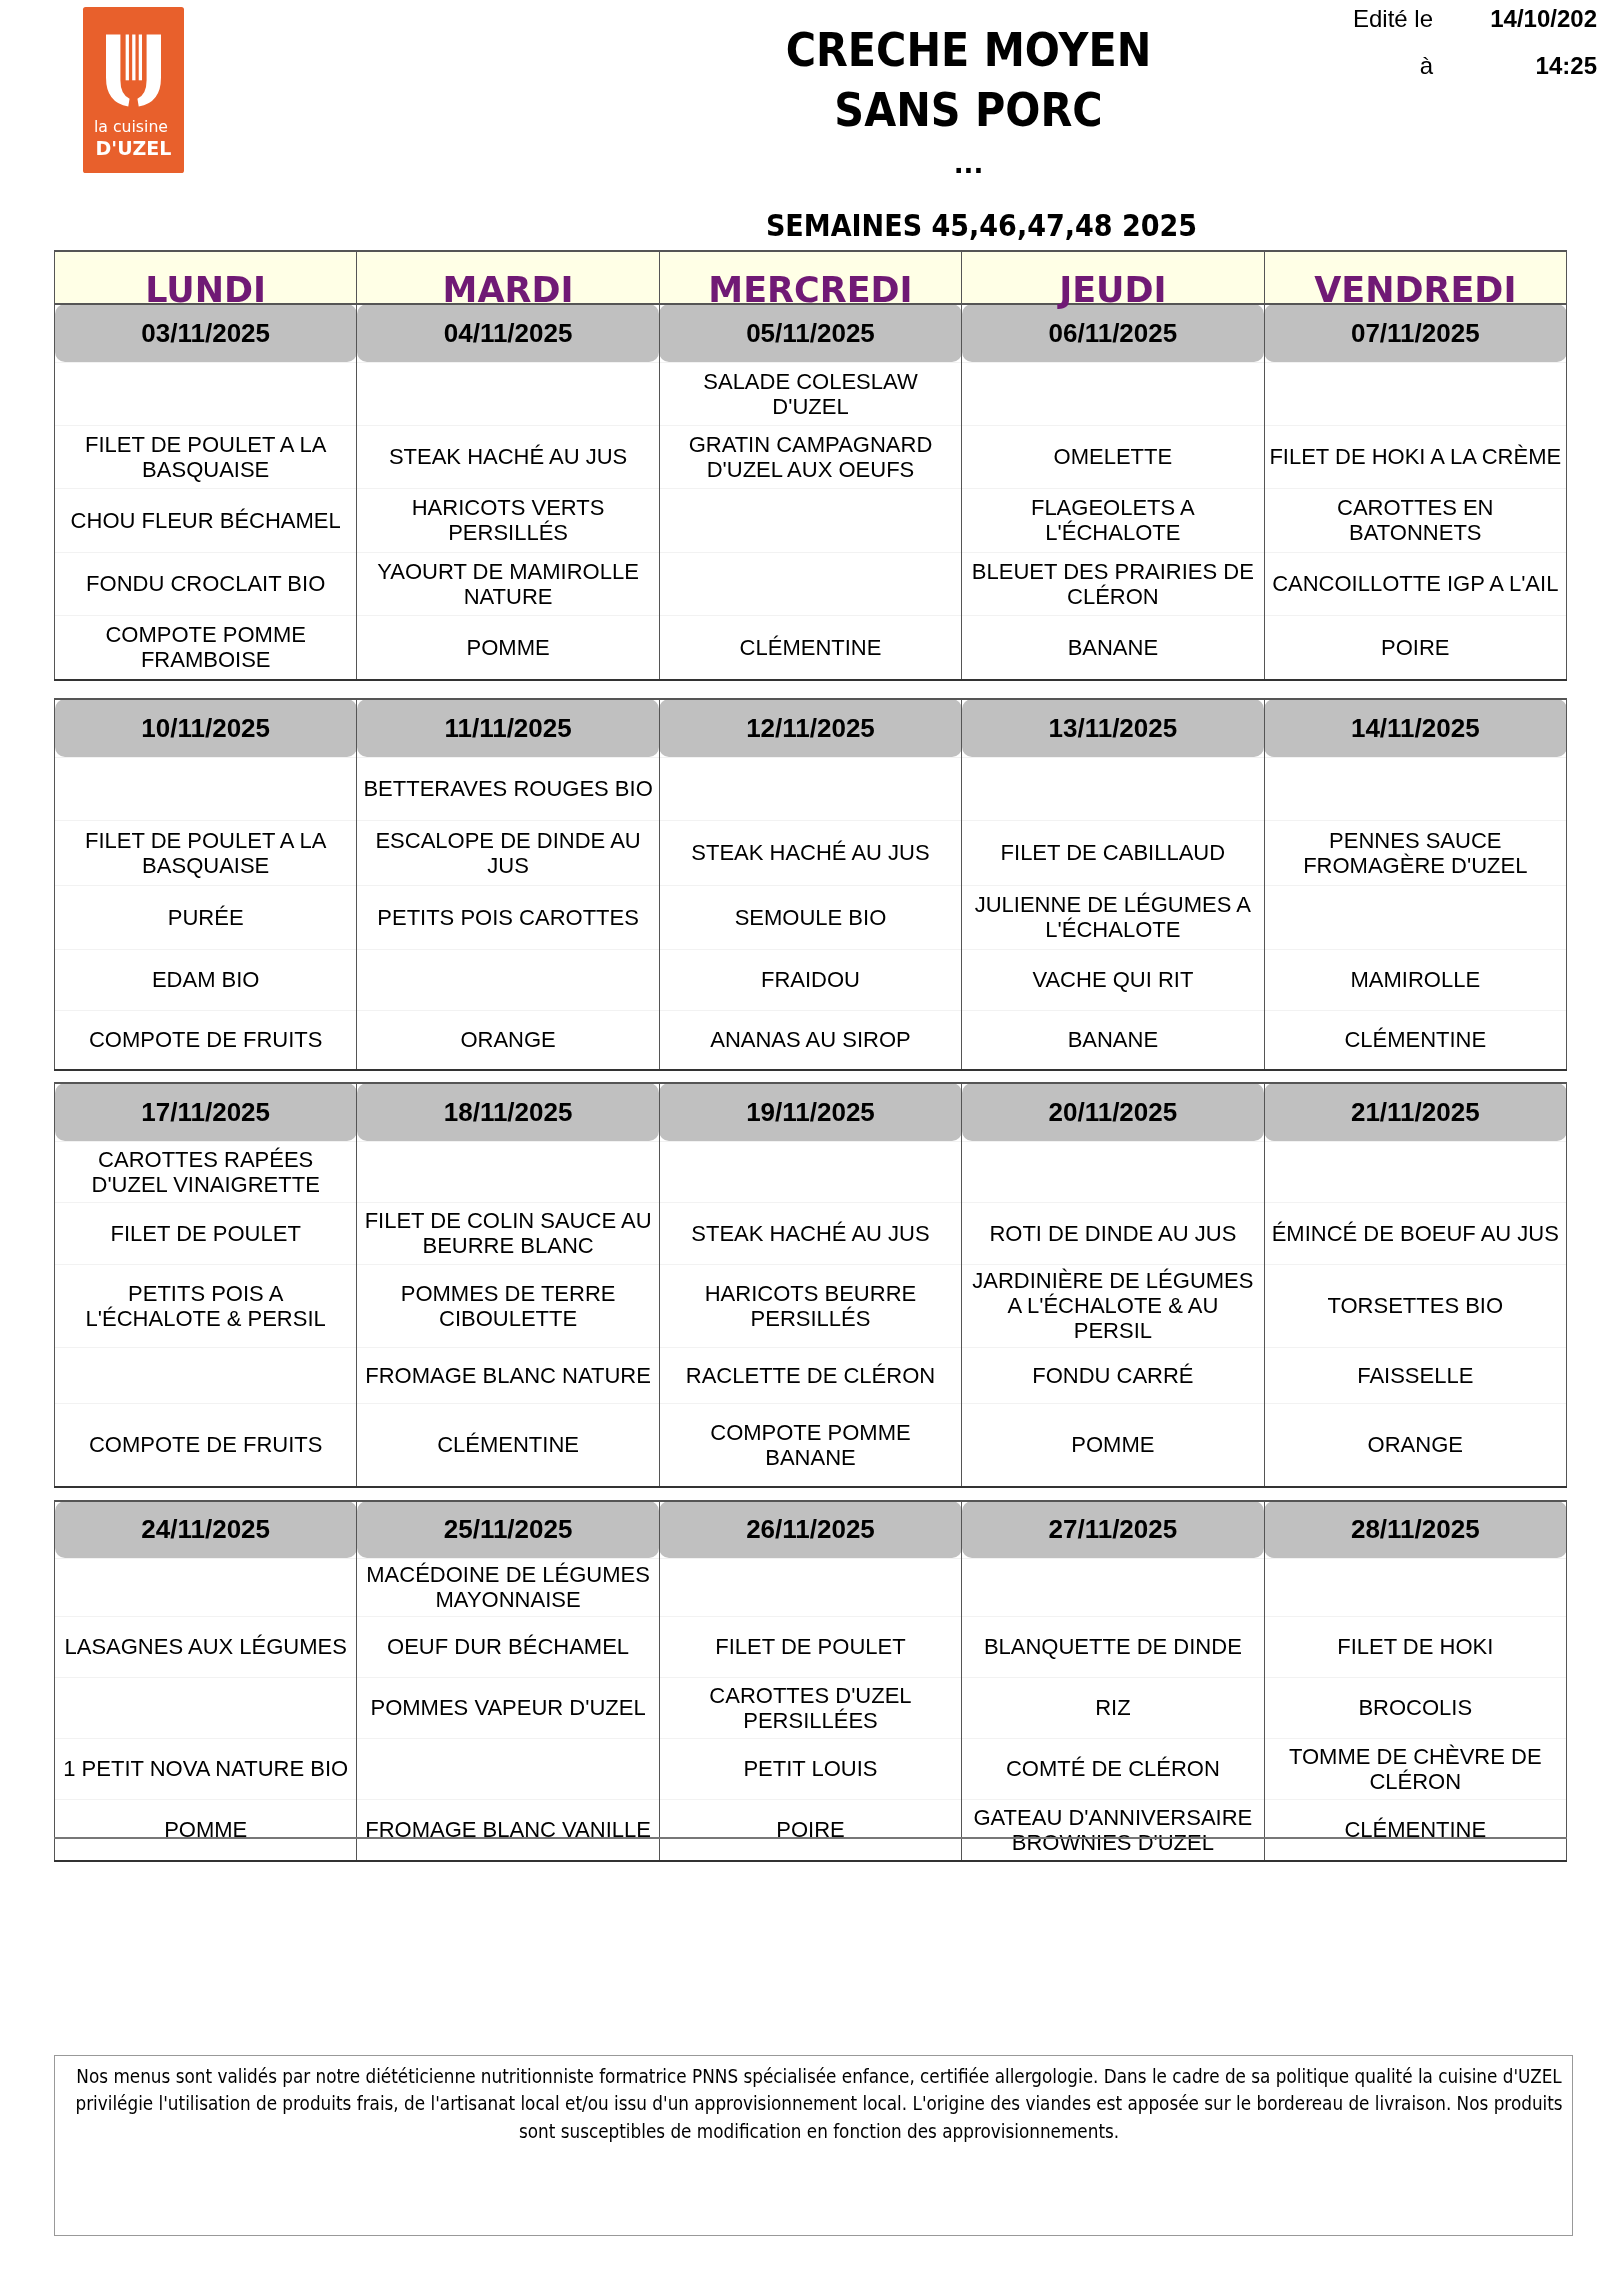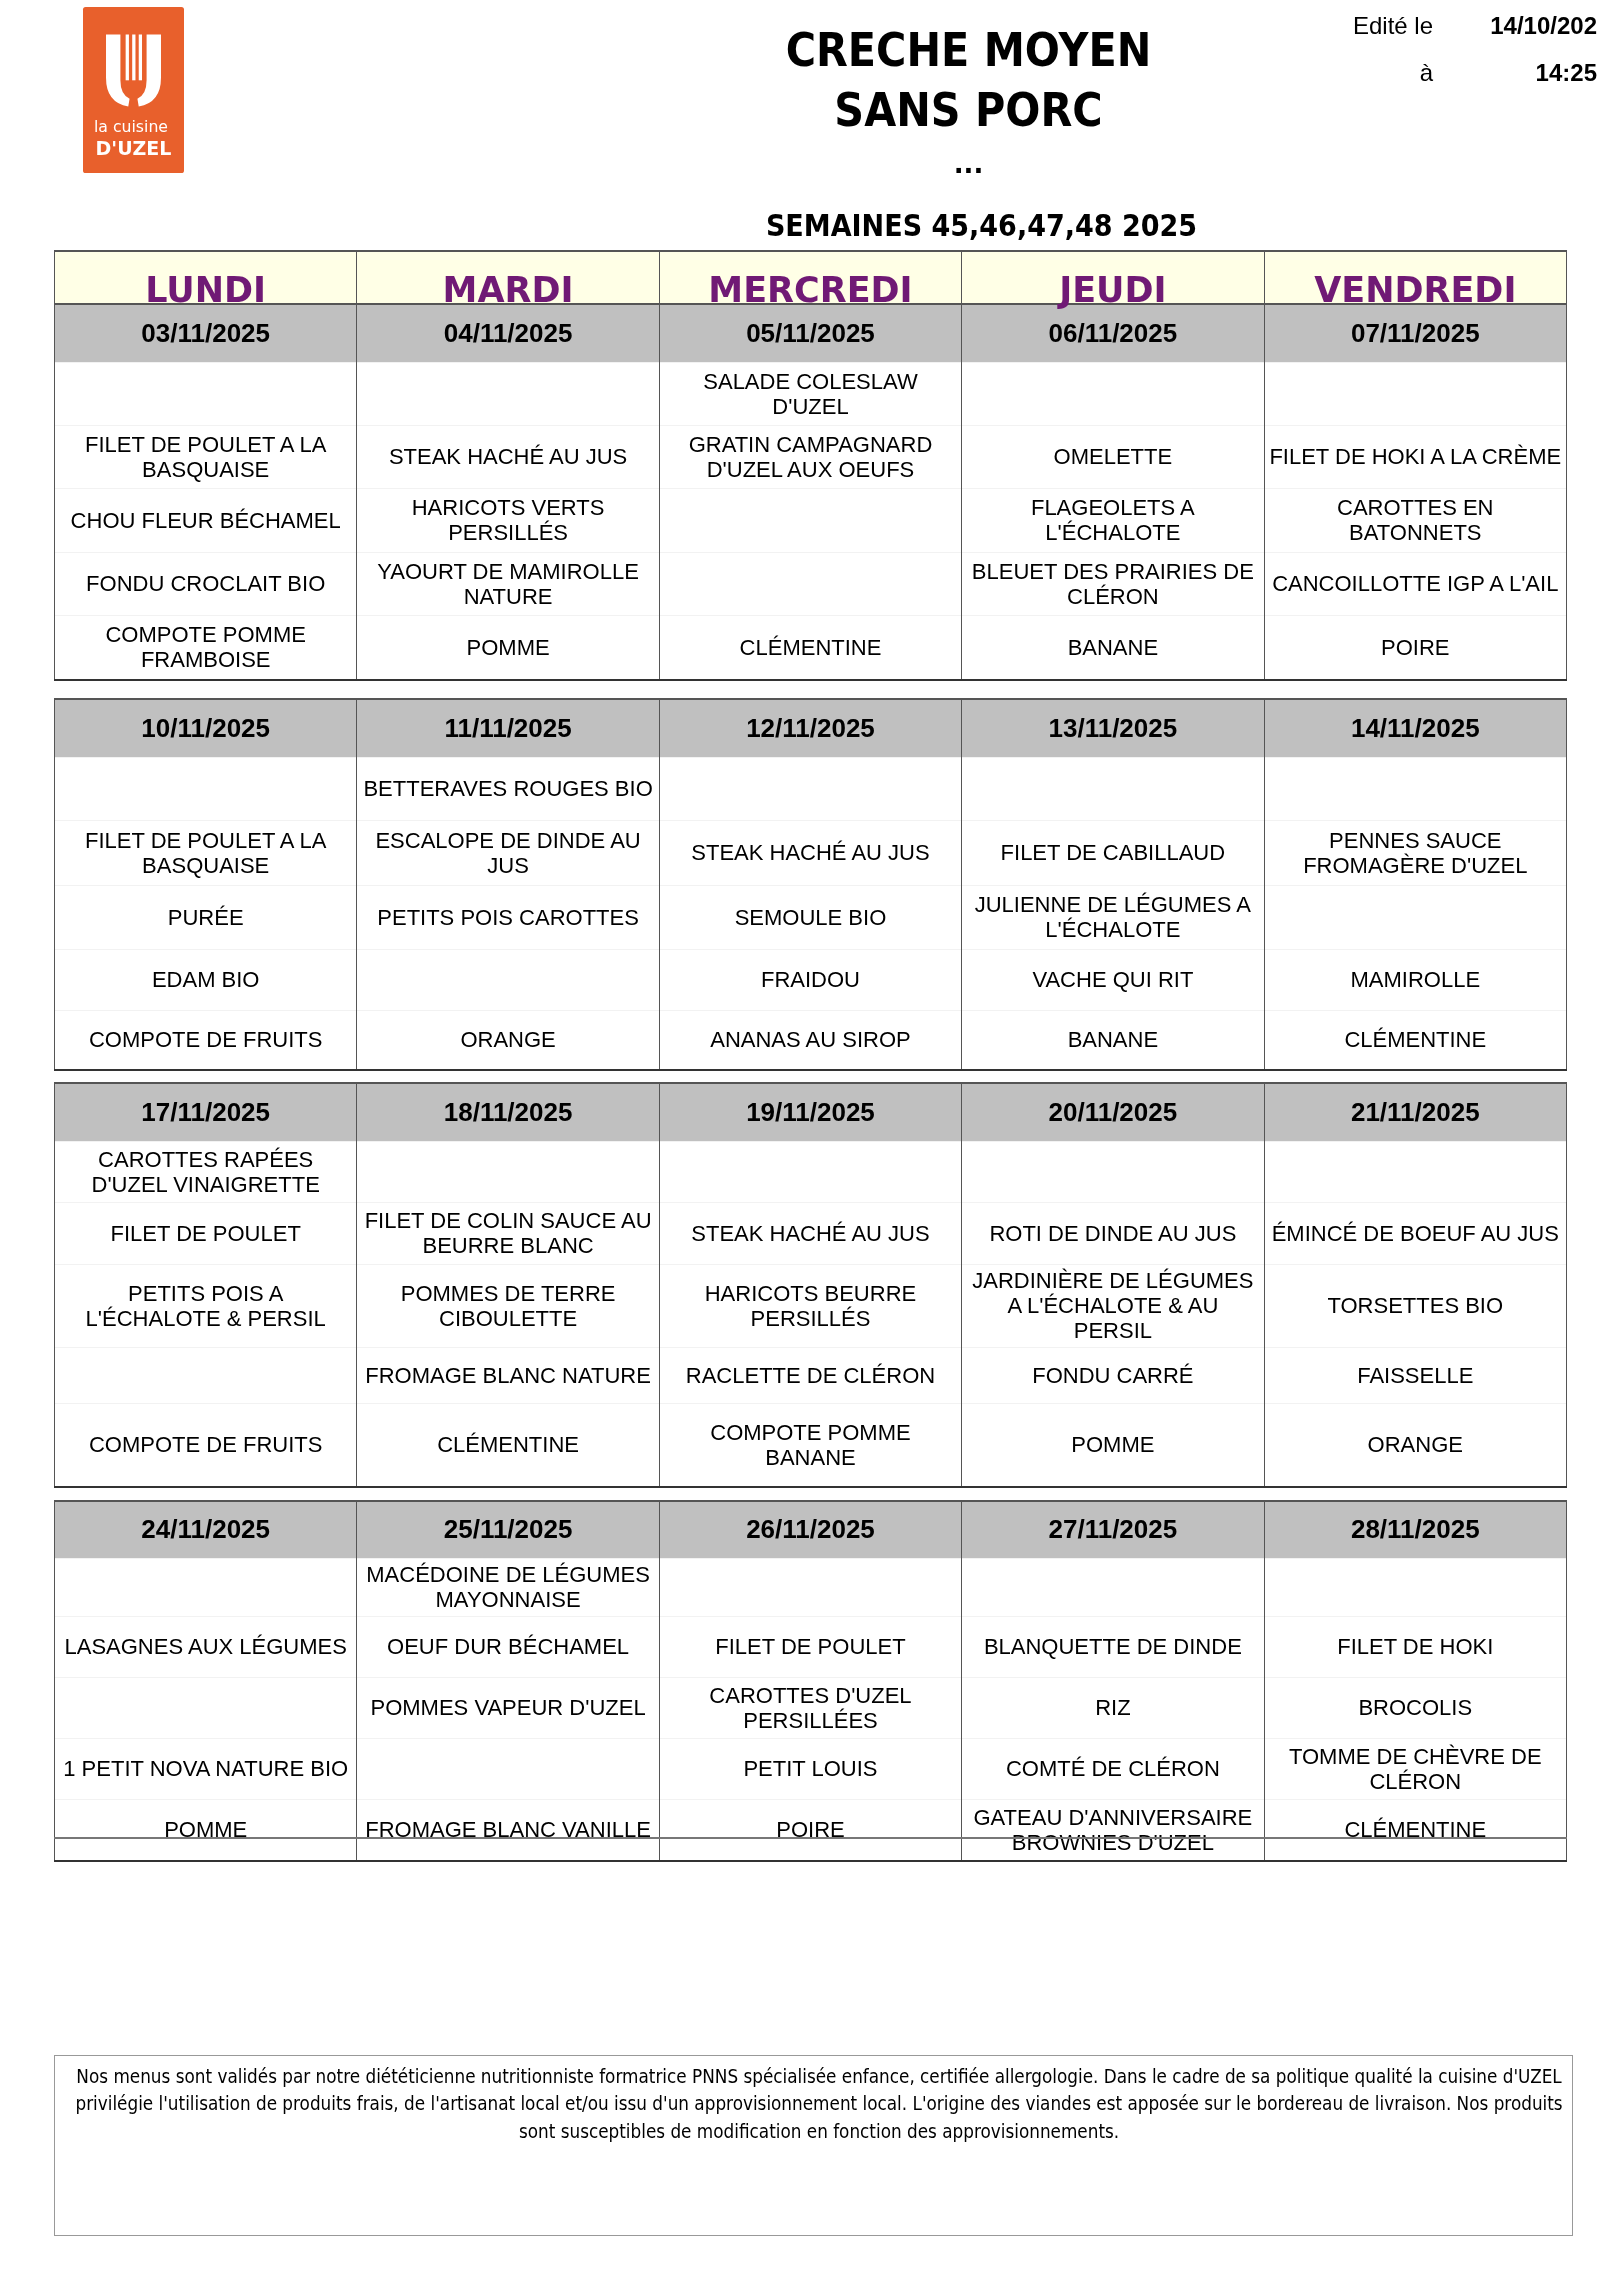--- a/index.html
+++ b/index.html
@@ -7,29 +7,29 @@
 
   .logo { position: absolute; left: 83px; top: 6.5px; width: 101px; height: 166px; background: #E8602C; border-radius: 2.6px; }
   .logo svg { position: absolute; left: 0; top: 0; }
   .logo .l1 { position: absolute; left: 0; width: 96px; top: 110px; text-align: center; color: #fff; font-family: "DejaVu Sans", sans-serif; font-size: 15.7px; letter-spacing: 0px; }
   .logo .l2 { position: absolute; left: 0; width: 101px; top: 130px; text-align: center; color: #fff; font-family: "DejaVu Sans", sans-serif; font-weight: bold; font-size: 19px; }
 
   .title { position: absolute; left: 707px; width: 523px; top: 19.6px; text-align: center; font-family: "DejaVu Sans", sans-serif; font-weight: bold; font-size: 47px; line-height: 60px; transform: scaleX(0.88); transform-origin: center; }
   .ellipsis { position: absolute; left: 903px; width: 131px; top: 149px; text-align: center; font-family: "DejaVu Sans", sans-serif; font-weight: bold; font-size: 26px; }
   .subtitle { position: absolute; left: 687px; width: 589px; top: 208px; text-align: center; font-family: "DejaVu Sans", sans-serif; font-weight: bold; font-size: 30px; transform: scaleX(0.9); }
 
-  .edit { position: absolute; top: 12px; left: 1335px; width: 262px; font-size: 24px; }
+  .edit { position: absolute; top: 5px; left: 1335px; width: 262px; font-size: 24px; }
   .edit .row { position: relative; height: 47px; }
   .edit .lbl { position: absolute; right: 164px; top: 0; }
   .edit .val { position: absolute; right: 0; top: 0; font-weight: bold; }
 
   table.week { position: absolute; left: 54px; width: 1513px; border-collapse: collapse; table-layout: fixed; }
   table.week td { border-left: 1.3px solid #555; border-right: 1.3px solid #555; text-align: center; vertical-align: middle; padding: 0 3.9px; font-size: 22px; line-height: 25px; }
   table.week tr.dayrow td { background: #FFFFE6; border-top: 2px solid #555; border-bottom: 1.3px solid #222; color: #701a75; font-family: "DejaVu Sans", sans-serif; font-weight: bold; font-size: 35px; height: 51px; vertical-align: bottom; padding-bottom: 0; }
-  table.week tr.daterow td { background: #C0C0C0; font-weight: bold; font-size: 26px; border-top: 2px solid #555; }
+  table.week tr.daterow td { background: #C0C0C0; font-weight: bold; font-size: 26px; border-top: 2px solid #555; border-radius: 10px; }
   table.week tr.meal td { border-top: 0.7px solid #f2f2f2; }
   table.week tr.last td { border-bottom: 2px solid #333; }
 
   .sep { position: absolute; left: 54px; width: 1513px; top: 1837px; height: 2px; background: #777; }
 
   .footer { position: absolute; left: 54px; top: 2055px; width: 1519px; height: 181px; border: 1.3px solid #999; box-sizing: border-box; }
   .footer p { margin: 0; padding: 6.5px 5.2px; text-align: center; font-family: "DejaVu Sans", sans-serif; font-size: 19.6px; line-height: 27.5px; transform: scaleX(0.86); transform-origin: center top; width: 116%; margin-left: -8%; }
 </style>
 </head>
 <body>

